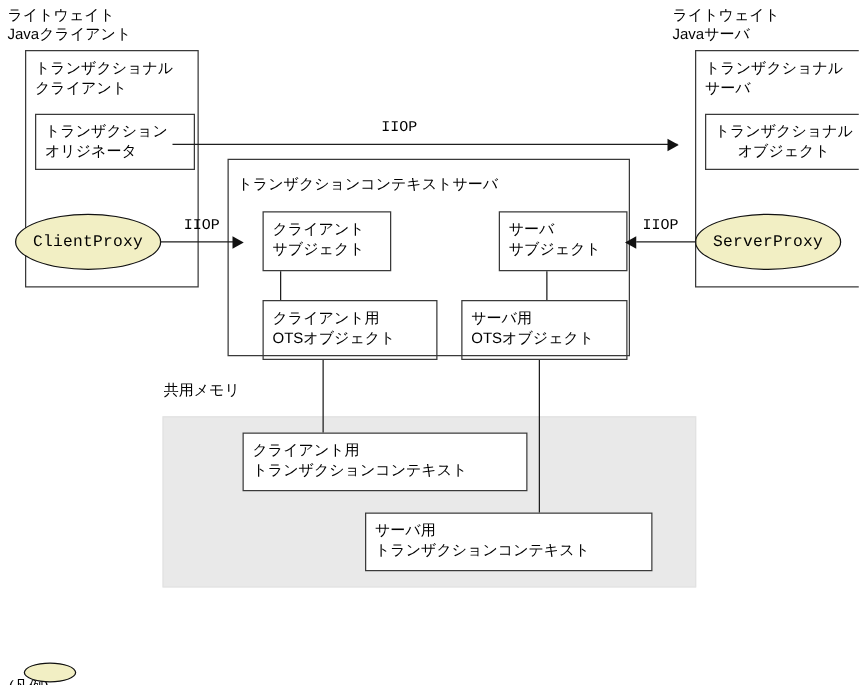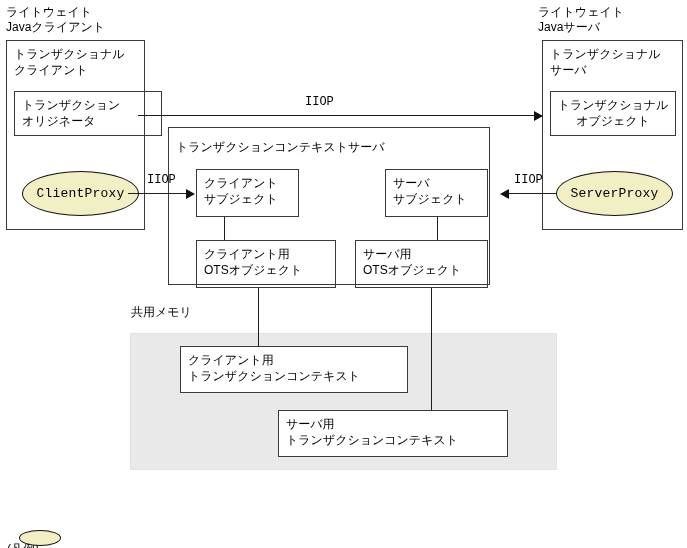--- a/index.html
+++ b/index.html
@@ -20,20 +20,21 @@
     font-size:12px;
     line-height:15px;
     white-space:pre-line;
     color:#000;
   }
   .box{
     position:absolute;
     border:1.5px solid #2b2b2b;
     background:transparent;
     box-sizing:border-box;
+    margin-left:14px;
   }
   .box > .txt{
     position:absolute;
     left:7px;top:5px;
     font-size:12px;
     line-height:16px;
     white-space:pre-line;
   }
   .box.center > .txt{
     left:0;right:0;top:5px;
@@ -103,26 +104,26 @@
 Javaクライアント</div>
 
   <div class="lbl" style="left:538px;top:5px;">ライトウェイト
 Javaサーバ</div>
 
   <div class="box panel" style="left:6px;top:40px;width:139px;height:190px;">
     <div class="txt">トランザクショナル
 クライアント</div>
   </div>
 
-  <div class="box inner" style="left:14px;top:91px;width:148px;height:45px;">
+  <div class="box inner" style="left:14px;top:91px;width:128px;height:45px;">
     <div class="txt">トランザクション
 オリジネータ</div>
   </div>
 
-  <div class="ellipse" style="left:22px;top:171px;width:115px;height:43px;">
+  <div class="ellipse" style="left:12px;top:171px;width:115px;height:43px;">
     <span>ClientProxy</span>
   </div>
 
   <div class="box panel" style="left:542px;top:40px;width:141px;height:190px;">
     <div class="txt">トランザクショナル
 サーバ</div>
   </div>
 
   <div class="box inner center" style="left:550px;top:91px;width:126px;height:45px;">
     <div class="txt">トランザクショナル

